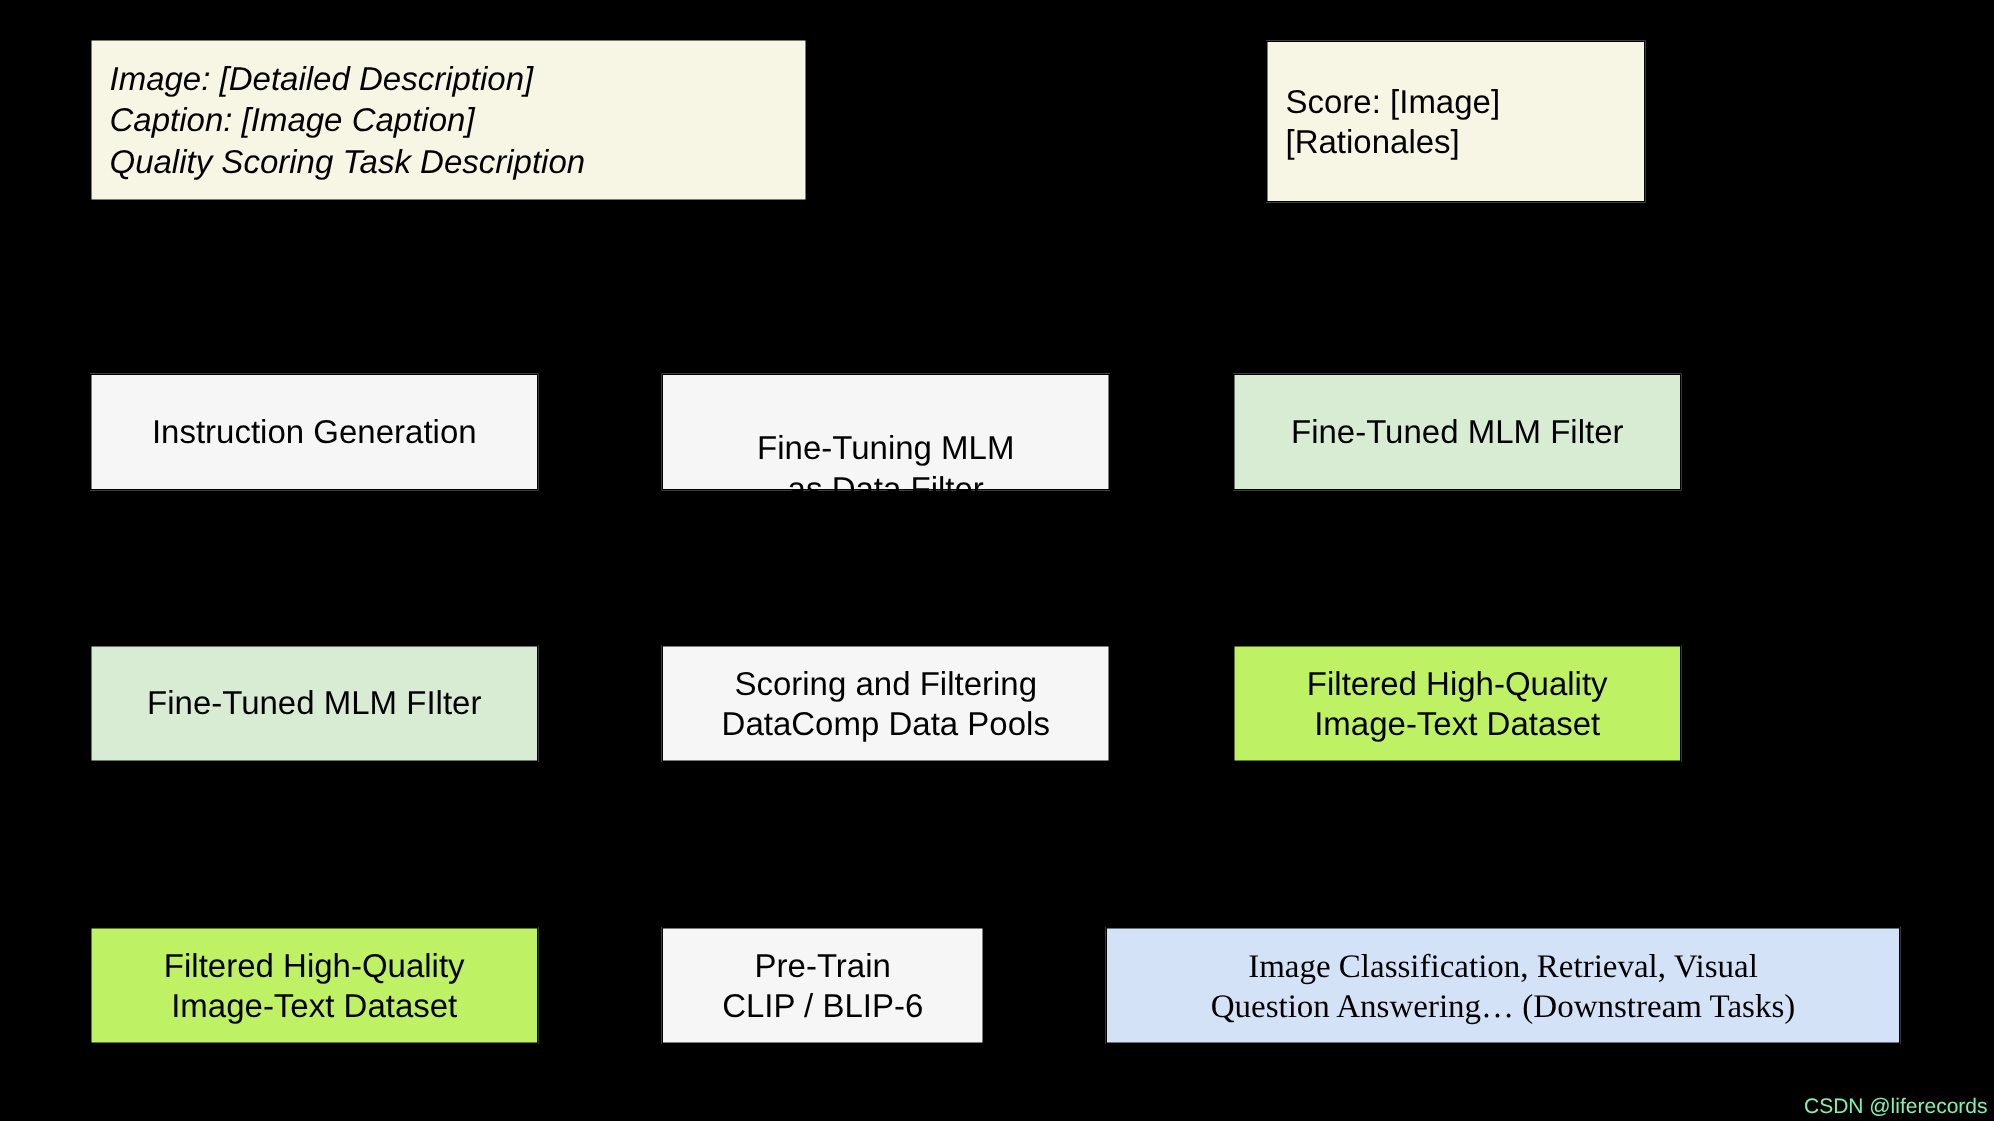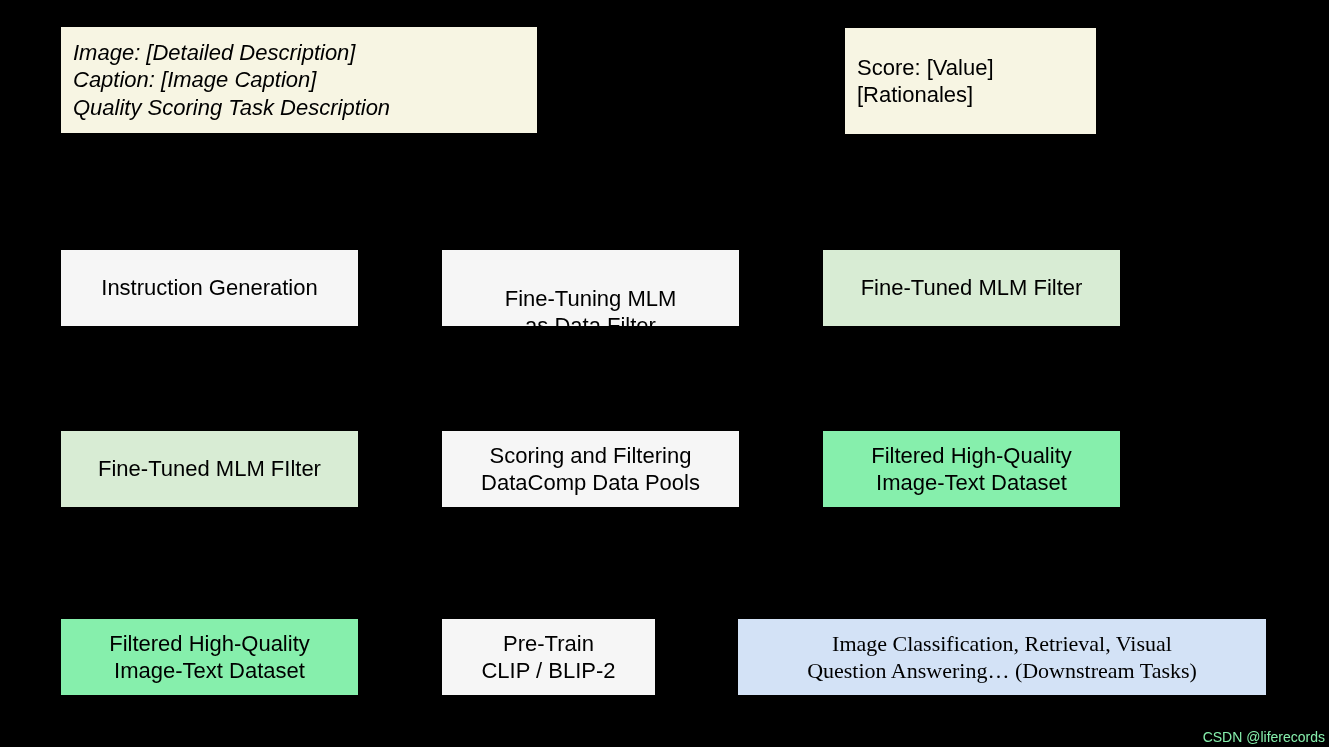--- a/index.html
+++ b/index.html
@@ -22,41 +22,41 @@
     font-size: 22px;
     color: #000;
     box-sizing: border-box;
     padding: 6px 12px;
     line-height: 1.25;
   }
   .box.left-align { justify-content: flex-start; text-align: left; }
   .cream { background: #f7f5e3; }
   .grey  { background: #f6f6f6; }
   .green { background: #d8ecd4; }
-  .red   { background: #86efac; }
+  .red   { background: #bef264; }
   .blue  { background: #d3e2f6; }
   .watermark {
     position: absolute;
     color: #86efac;
     font-size: 14px;
     right: 4px;
     bottom: 2px;
   }
 </style>
 </head>
 <body>
 
 <div class="box cream left-align" style="left:60px; top:26px; width:478px; height:108px;font-style:italic;">
   <span style="white-space:pre-line;">Image: [Detailed Description]
 Caption: [Image Caption]
 Quality Scoring Task Description</span>
 </div>
 
 <div class="box cream left-align" style="left:844px; top:27px; width:253px; height:108px;">
-  <span style="white-space:pre-line;">Score: [Value]
+  <span style="white-space:pre-line;">Score: [Image]
 [Rationales]</span>
 </div>
 
 <div class="box grey" style="left:60px; top:249px; width:299px; height:78px;">
   <span>Instruction Generation</span>
 </div>
 <div class="box grey" style="left:441px; top:249px; width:299px; height:78px;">
   <span style="white-space:pre-line;margin-top:48px;">Fine-Tuning MLM
 as Data Filter</span>
 </div>
@@ -75,21 +75,21 @@
   <span style="white-space:pre-line;">Filtered High-Quality
 Image-Text Dataset</span>
 </div>
 
 <div class="box red" style="left:60px; top:618px; width:299px; height:78px;">
   <span style="white-space:pre-line;">Filtered High-Quality
 Image-Text Dataset</span>
 </div>
 <div class="box grey" style="left:441px; top:618px; width:215px; height:78px;">
   <span style="white-space:pre-line;">Pre-Train
-CLIP / BLIP-2</span>
+CLIP / BLIP-6</span>
 </div>
 <div class="box blue" style="left:737px; top:618px; width:530px; height:78px;">
   <span style="white-space:pre-line;font-family:Liberation Serif, serif;">Image Classification, Retrieval, Visual
 Question Answering… (Downstream Tasks)</span>
 </div>
 
 <div class="watermark">
   <span>CSDN @liferecords</span>
 </div>
 

